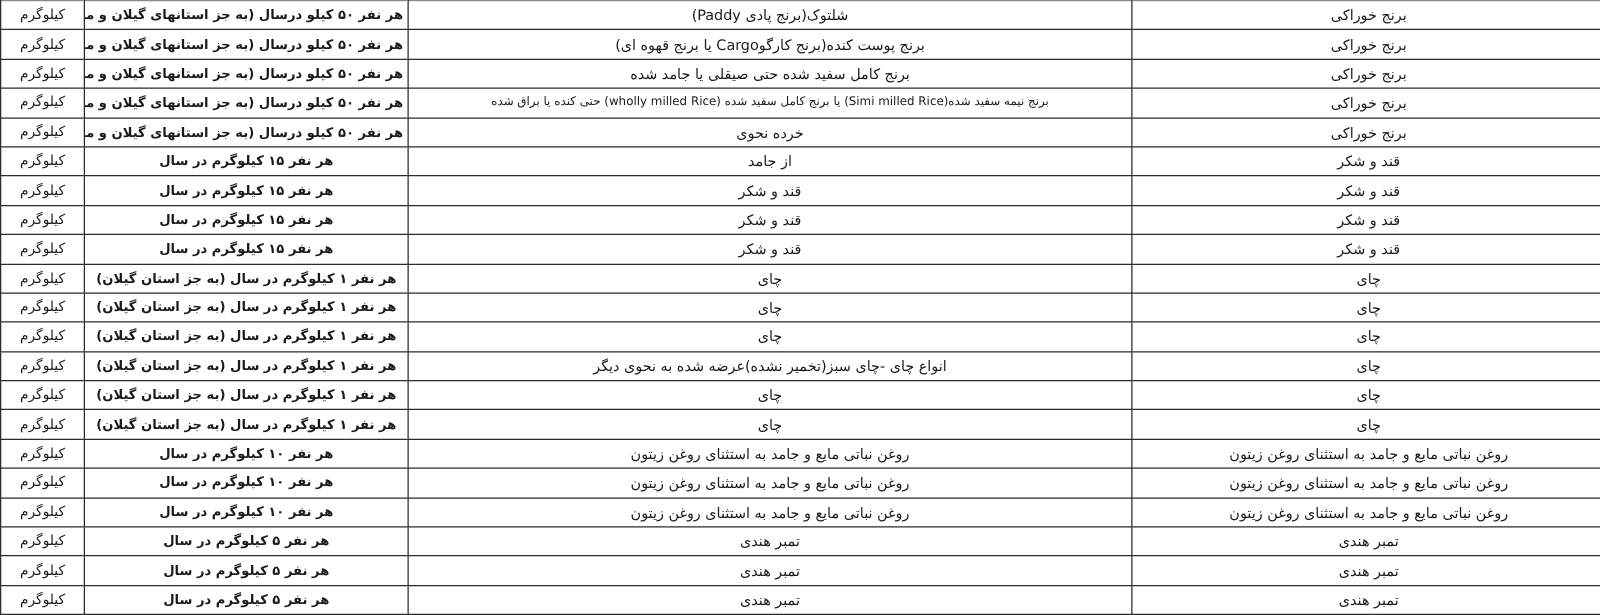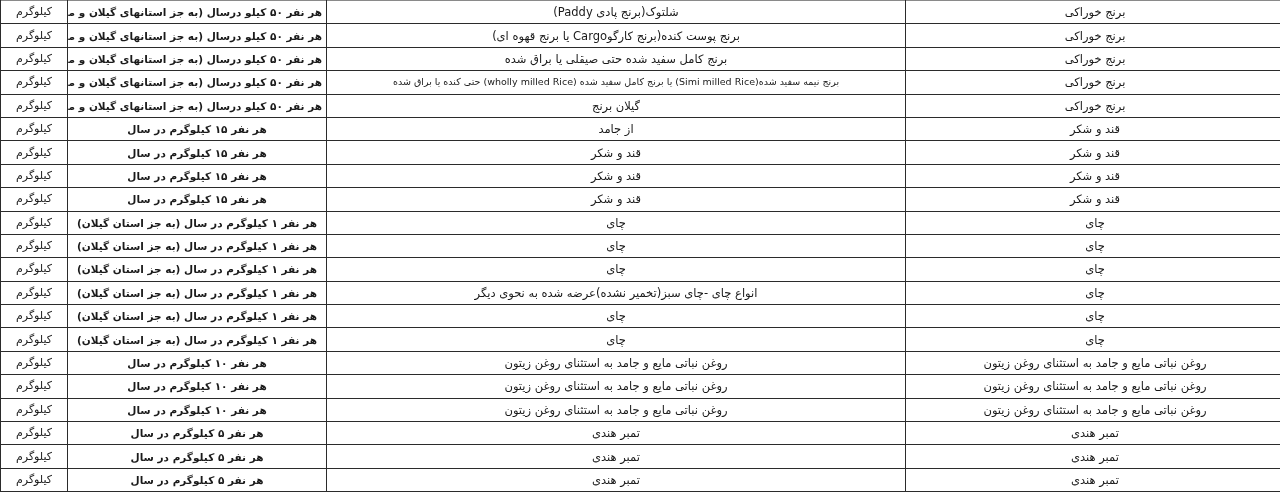--- a/index.html
+++ b/index.html
@@ -59,33 +59,33 @@
       <td class="col-unit">کیلوگرم</td>
     </tr>
     <tr>
       <td class="col-group">برنج خوراکی</td>
       <td class="col-desc">برنج پوست کنده(برنج کارگوCargo یا برنج قهوه ای)</td>
       <td class="col-quota">هر نفر ۵۰ کیلو درسال (به جز استانهای گیلان و مازندران</td>
       <td class="col-unit">کیلوگرم</td>
     </tr>
     <tr>
       <td class="col-group">برنج خوراکی</td>
-      <td class="col-desc">برنج کامل سفید شده حتی صیقلی یا براق شده</td>
+      <td class="col-desc">برنج کامل سفید شده حتی صیقلی یا جامد شده</td>
       <td class="col-quota">هر نفر ۵۰ کیلو درسال (به جز استانهای گیلان و مازندران</td>
       <td class="col-unit">کیلوگرم</td>
     </tr>
     <tr>
       <td class="col-group">برنج خوراکی</td>
       <td class="col-desc small">برنج نیمه سفید شده(Simi milled Rice) یا برنج کامل سفید شده (wholly milled Rice) حتی کنده یا براق شده</td>
       <td class="col-quota">هر نفر ۵۰ کیلو درسال (به جز استانهای گیلان و مازندران</td>
       <td class="col-unit">کیلوگرم</td>
     </tr>
     <tr>
       <td class="col-group">برنج خوراکی</td>
-      <td class="col-desc">گیلان برنج</td>
+      <td class="col-desc">خرده نحوی</td>
       <td class="col-quota">هر نفر ۵۰ کیلو درسال (به جز استانهای گیلان و مازندران</td>
       <td class="col-unit">کیلوگرم</td>
     </tr>
     <tr>
       <td class="col-group">قند و شکر</td>
       <td class="col-desc">از جامد</td>
       <td class="col-quota">هر نفر ۱۵ کیلوگرم در سال</td>
       <td class="col-unit">کیلوگرم</td>
     </tr>
     <tr>

